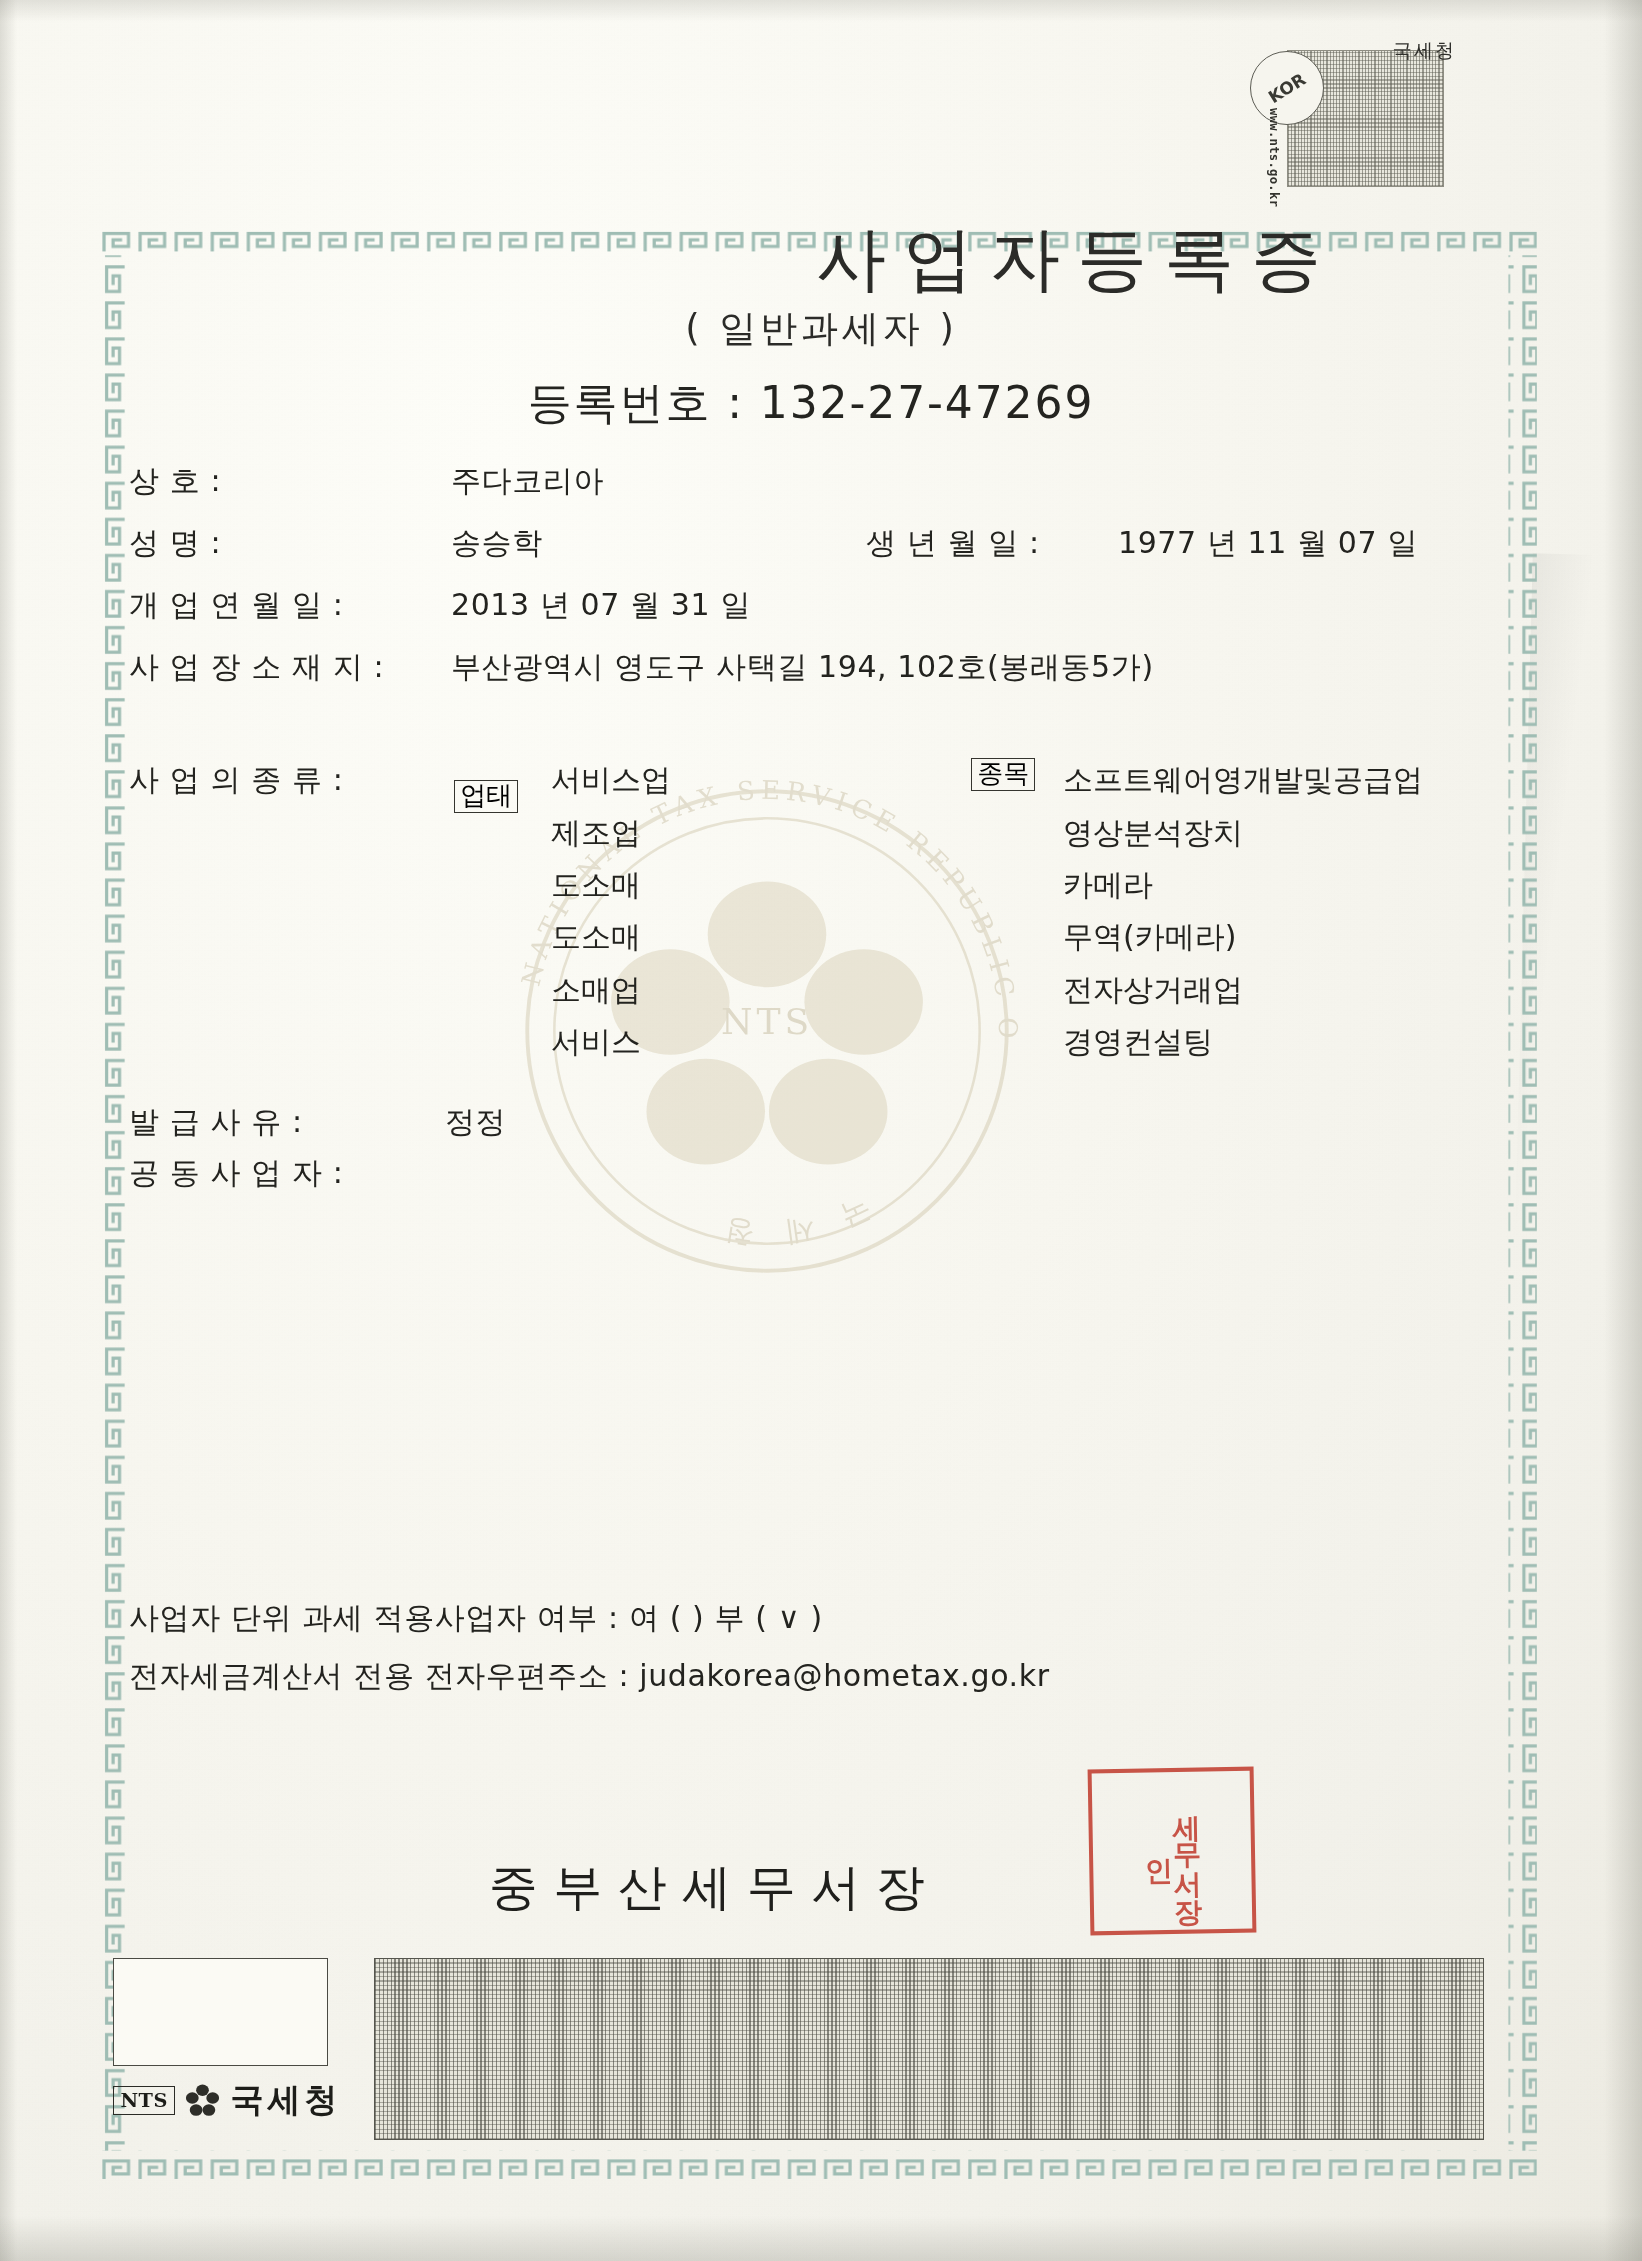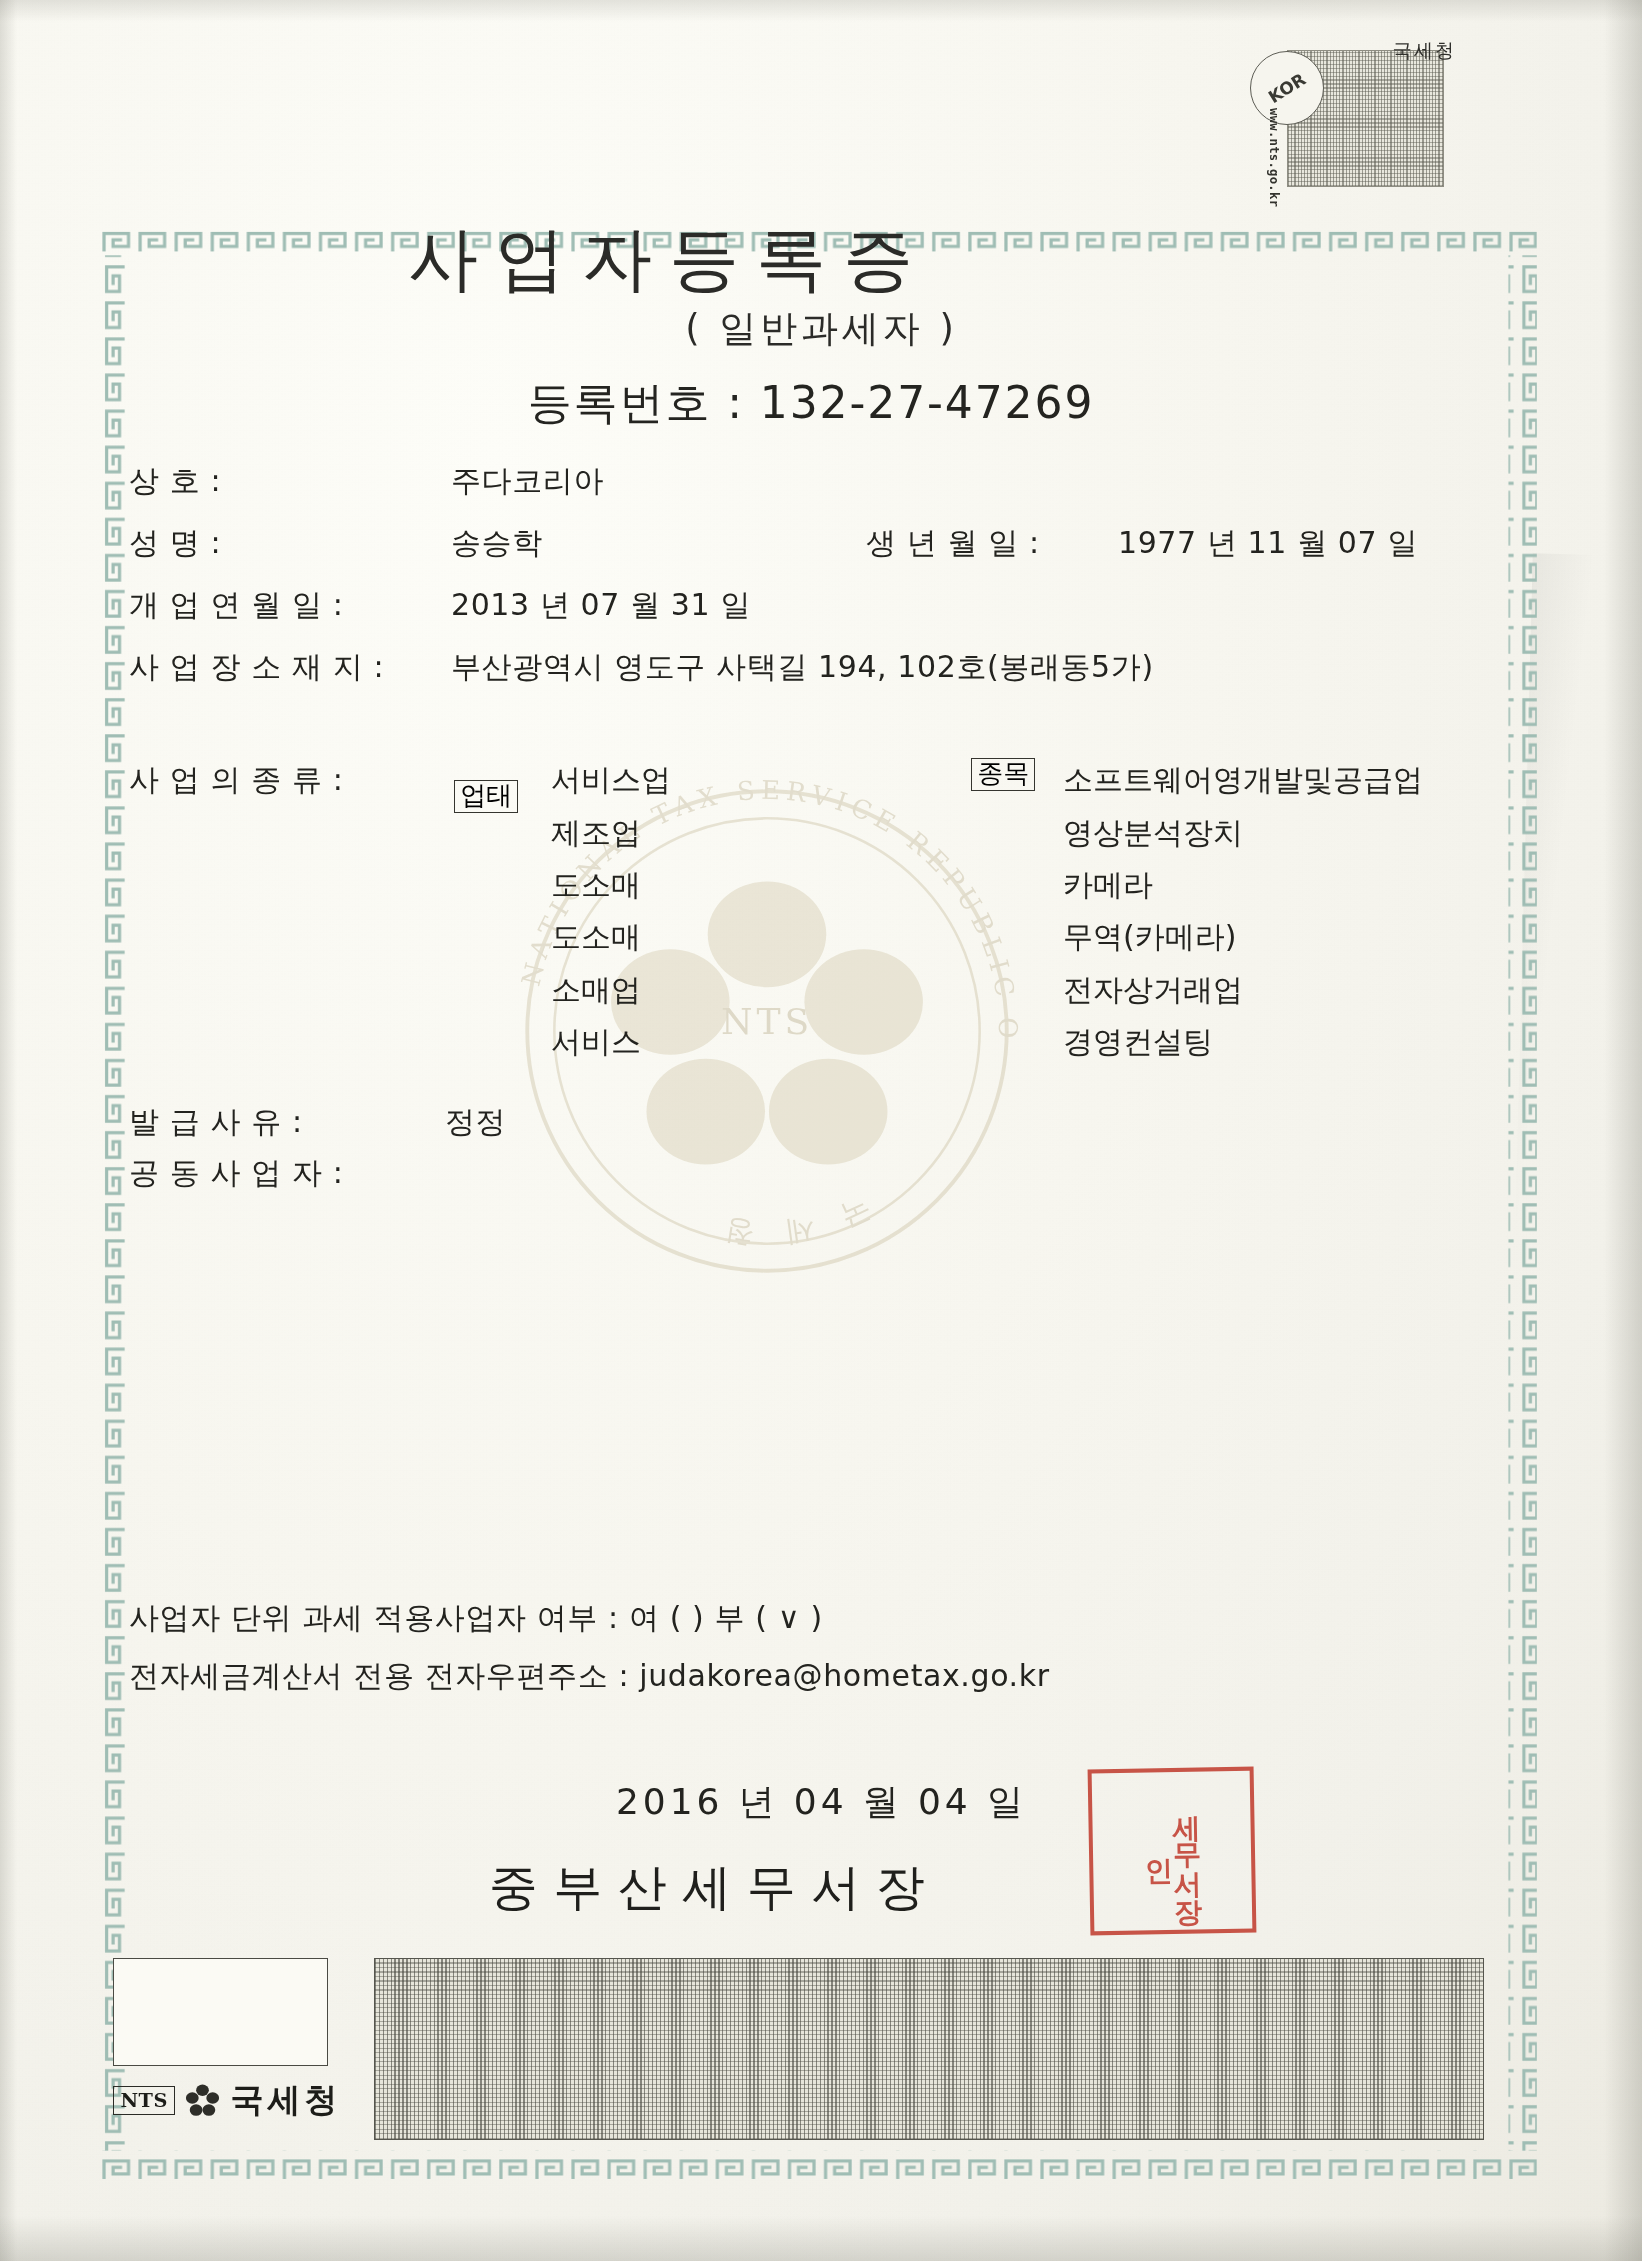--- a/index.html
+++ b/index.html
@@ -105,21 +105,21 @@
     left: 477px; top: 741px;
     width: 580px; height: 580px;
     opacity: .40;
     pointer-events: none;
   }
 
   
   .doc-title {
     position: absolute;
     left: 0; top: 213px; width: 1338px;
-    text-align: center;
+    text-align: right;
     font-size: 70px;
     letter-spacing: 17px;
     color: #2b2b28;
     font-weight: 500;
   }
   .doc-subtitle {
     position: absolute;
     left: 0; top: 304px; width: 1643px;
     text-align: center;
     font-size: 37px;
@@ -346,21 +346,20 @@
 
   <div class="row" style="left:129px; top:1102px;">발 급 사 유 :</div>
   <div class="row" style="left:445px; top:1102px;">정정</div>
 
   <div class="row" style="left:129px; top:1153px;">공 동 사 업 자 :</div>
   <div class="row" style="left:445px; top:1153px;"></div>
 
   <div class="row" style="left:129px; top:1656px;">전자세금계산서 전용 전자우편주소 : judakorea@hometax.go.kr</div>
   <div class="row" style="left:129px; top:1598px;">사업자 단위 과세 적용사업자 여부 : 여 (        ) 부 ( ∨ )</div>
 
-  <div class="footer-date">2016 년 04 월 04 일</div>
   <div class="footer-office">중부산세무서장</div>
 
   <div class="red-seal">
     <span>세무서장인</span>
   </div>
 
   <div class="bottom-blank-box"></div>
   <div class="bottom-barcode"></div>
 
   <div class="nts-logo-bottom">

